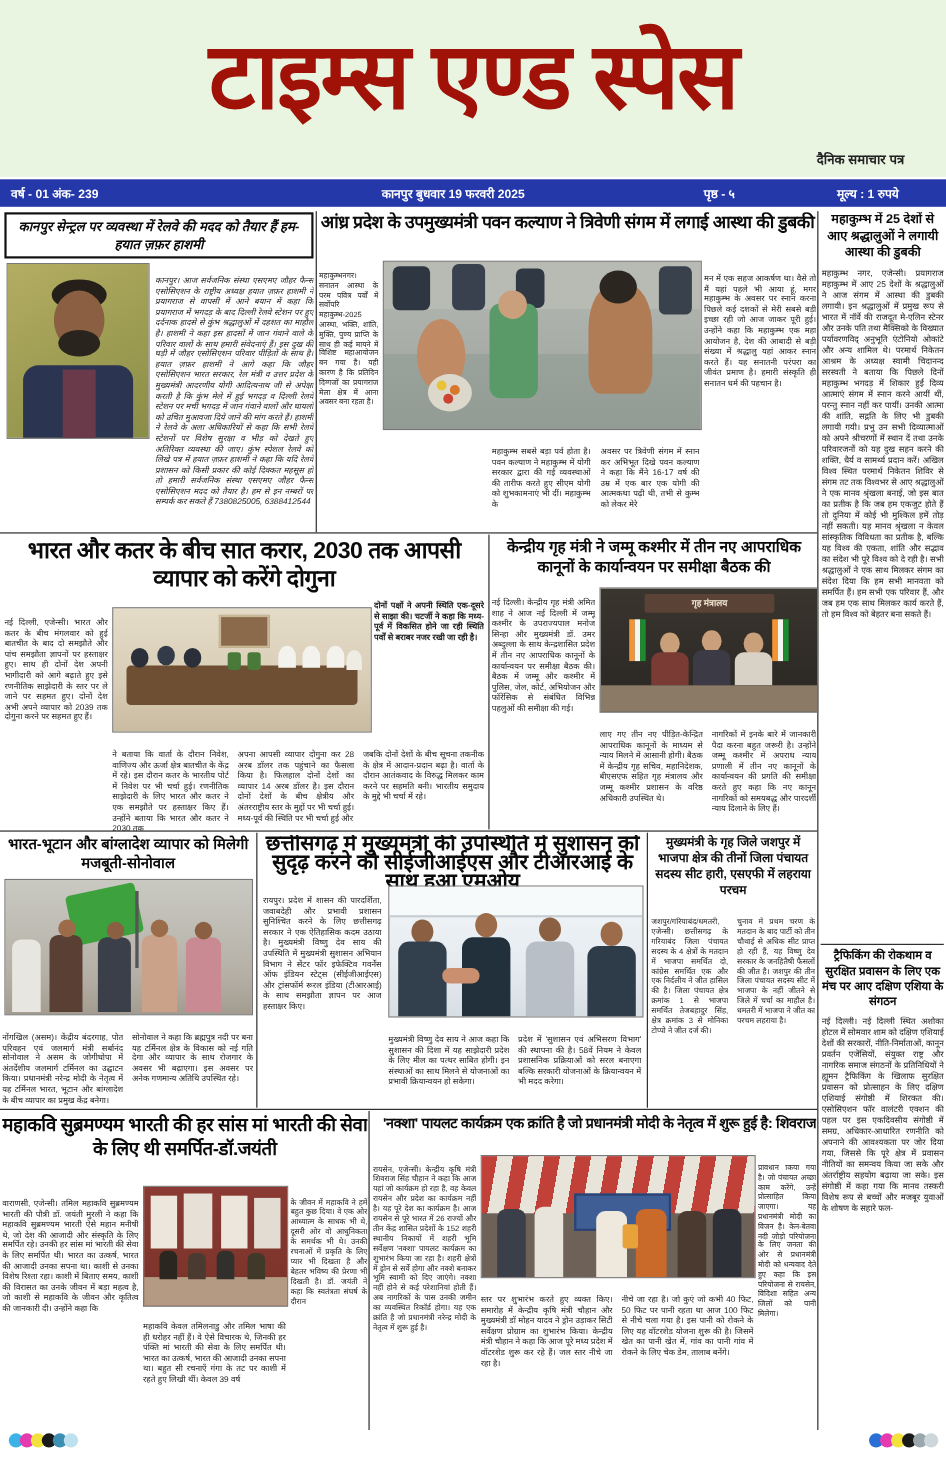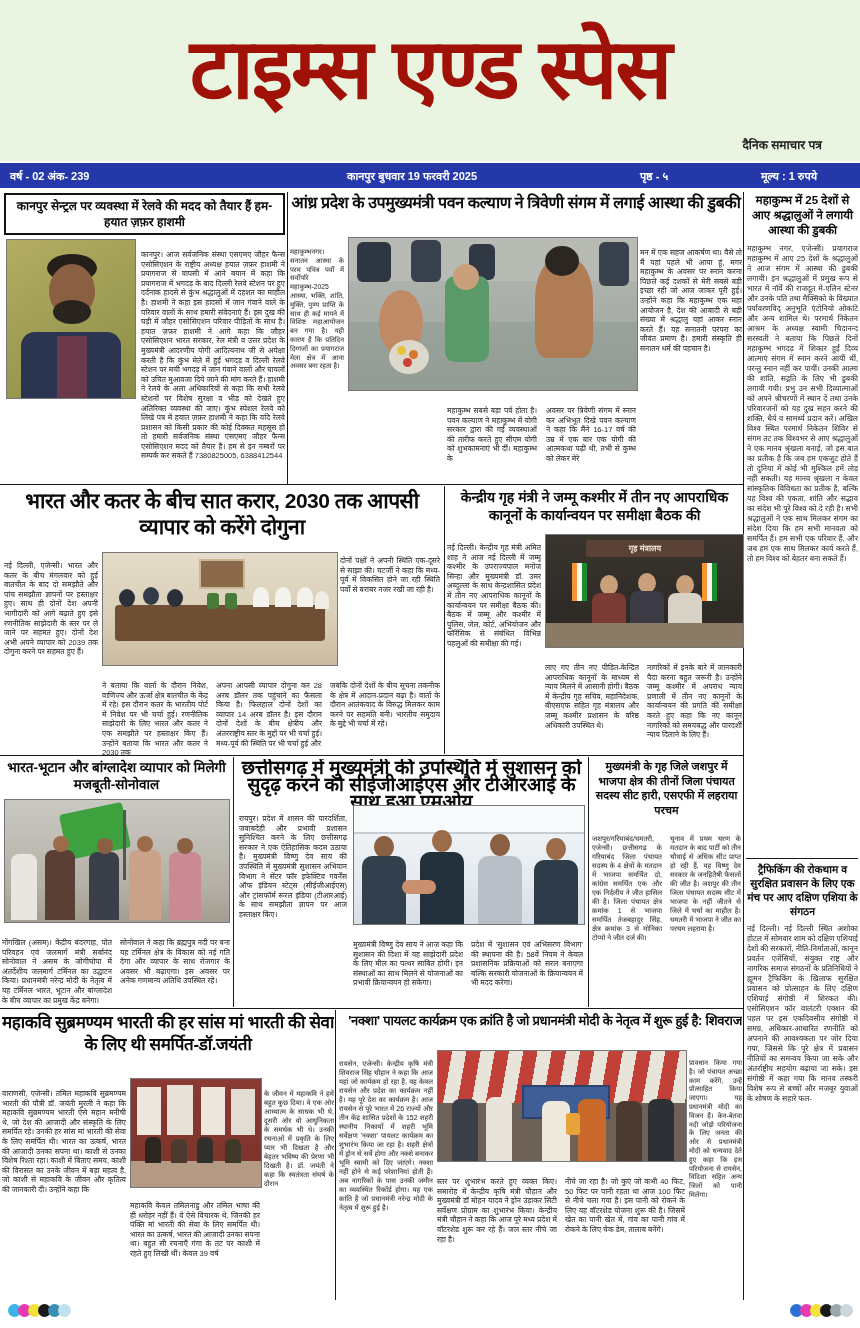--- a/index.html
+++ b/index.html
@@ -28,38 +28,38 @@
   .hlbox{border:2px solid #111;}
 </style>
 </head>
 <body>
 
 <div class="abs masthead">
   <div class="abs mast-title">टाइम्स एण्ड स्पेस</div>
   <div class="abs mast-tagline">दैनिक समाचार पत्र</div>
 </div>
 <div class="abs datebar">
-  <span class="db db-issue">वर्ष - 02 अंक- 239</span>
+  <span class="db db-issue">वर्ष - 01 अंक- 239</span>
   <span class="db db-date">कानपुर बुधवार 19 फरवरी 2025</span>
   <span class="db db-page">पृष्ठ - ५</span>
   <span class="db db-price">मूल्य : 1 रुपये</span>
 </div>
 
 <div class="abs rule" style="left:287px;top:192px;width:1px;height:292px;"></div>
 <div class="abs rule" style="left:743px;top:192px;width:1px;height:1108px;"></div>
 <div class="abs rule" style="left:0;top:484px;width:743px;height:1px;"></div>
 <div class="abs rule" style="left:444px;top:486px;width:1px;height:268px;"></div>
 <div class="abs rule" style="left:0;top:755px;width:743px;height:1px;"></div>
 <div class="abs rule" style="left:233px;top:757px;width:1px;height:250px;"></div>
 <div class="abs rule" style="left:588px;top:757px;width:1px;height:250px;"></div>
 <div class="abs rule" style="left:0;top:1008px;width:743px;height:1px;"></div>
 <div class="abs rule" style="left:335px;top:1010px;width:1px;height:290px;"></div>
 <div class="abs rule" style="left:746px;top:858px;width:112px;height:1px;"></div>
 
-<div class="abs" style="left:4px;top:193px;width:281px;height:290px;">
+<div class="abs" style="left:4px;top:193px;width:281px;height:290px;font-style:italic;">
   <div class="hl hlbox" style="font-size:12px;line-height:16px;padding:3px 4px;">कानपुर सेन्ट्रल पर व्यवस्था में रेलवे की मदद को तैयार हैं हम- हयात ज़फ़र हाशमी</div>
   <div style="margin-top:4px;height:236px;overflow:hidden;">
     <div class="photo" style="position:relative;float:left;width:128px;height:158px;margin:0 5px 2px 2px;background:linear-gradient(150deg,#b3ad62,#97974f 70%,#8a8d46);">
       <div class="shp" style="left:40px;top:14px;width:50px;height:28px;border-radius:50%;background:#241f19;"></div>
       <div class="shp" style="left:42px;top:24px;width:46px;height:54px;border-radius:50%;background:#8a5f42;"></div>
       <div class="shp" style="left:46px;top:60px;width:38px;height:24px;border-radius:50%;background:#2a241e;"></div>
       <div class="shp" style="left:14px;top:92px;width:100px;height:70px;border-radius:14px 14px 0 0;background:#2b3450;"></div>
       <div class="shp" style="left:50px;top:96px;width:30px;height:64px;background:#6b3a4a;"></div>
     </div>
     <div class="bodytxt" style="height:236px;">कानपुर। आज सर्वजनिक संस्था एसएमए जौहर फैन्स एसोसिएशन के राष्ट्रीय अध्यक्ष हयात ज़फ़र हाशमी ने प्रयागराज से वापसी में आने बयान में कहा कि प्रयागराज में भगदड़ के बाद दिल्ली रेलवे स्टेशन पर हुए दर्दनाक हादसे से कुंभ श्रद्धालुओं में दहशत का माहौल है। हाशमी ने कहा इस हादसों में जान गंवाने वाले के परिवार वालों के साथ हमारी संवेदनाएं हैं। इस दुख की घड़ी में जौहर एसोसिएशन परिवार पीड़ितों के साथ है। हयात ज़फ़र हाशमी ने आगे कहा कि जौहर एसोसिएशन भारत सरकार, रेल मंत्री व उत्तर प्रदेश के मुख्यमंत्री आदरणीय योगी आदित्यनाथ जी से अपेक्षा करती है कि कुंभ मेले में हुई भगदड़ व दिल्ली रेलवे स्टेशन पर मची भगदड़ में जान गंवाने वालों और घायलों को उचित मुआवजा दिये जाने की मांग करते हैं। हाशमी ने रेलवे के अला अधिकारियों से कहा कि सभी रेलवे स्टेशनों पर विशेष सुरक्षा व भीड़ को देखते हुए अतिरिक्त व्यवस्था की जाए। कुंभ स्पेशल रेलवे को लिखे पत्र में हयात ज़फ़र हाशमी ने कहा कि यदि रेलवे प्रशासन को किसी प्रकार की कोई दिक्कत महसूस हो तो हमारी सर्वजनिक संस्था एसएमए जौहर फैन्स एसोसिएशन मदद को तैयार है। हम से इन नम्बरों पर सम्पर्क कर सकते हैं 7380825005, 6388412544</div>
@@ -103,21 +103,21 @@
     <div class="shp" style="left:104px;top:40px;width:12px;height:16px;background:#4a7a3a;border-radius:3px;"></div>
     <div class="shp" style="left:122px;top:40px;width:12px;height:16px;background:#4a7a3a;border-radius:3px;"></div>
     <div class="shp" style="left:16px;top:36px;width:16px;height:18px;border-radius:50%;background:#2a2f3a;"></div>
     <div class="shp" style="left:40px;top:34px;width:16px;height:18px;border-radius:50%;background:#343b48;"></div>
     <div class="shp" style="left:64px;top:36px;width:16px;height:18px;border-radius:50%;background:#2a2f3a;"></div>
     <div class="shp" style="left:150px;top:34px;width:16px;height:20px;border-radius:50% 50% 0 0;background:#f4f2ec;"></div>
     <div class="shp" style="left:172px;top:34px;width:16px;height:20px;border-radius:50% 50% 0 0;background:#f4f2ec;"></div>
     <div class="shp" style="left:194px;top:34px;width:16px;height:20px;border-radius:50% 50% 0 0;background:#f4f2ec;"></div>
     <div class="shp" style="left:212px;top:38px;width:14px;height:18px;border-radius:50% 50% 0 0;background:#efece4;"></div>
   </div>
-  <div class="abs bodytxt" style="left:338px;top:57px;width:100px;height:116px;">दोनों पक्षों ने अपनी स्थिति एक-दूसरे से साझा की। चटर्जी ने कहा कि मध्य-पूर्व में विकसित होने जा रही स्थिति पर्वों से बराबर नजर रखी जा रही है।</div>
+  <div class="abs bodytxt" style="left:338px;top:47px;width:100px;height:116px;font-weight:bold;">दोनों पक्षों ने अपनी स्थिति एक-दूसरे से साझा की। चटर्जी ने कहा कि मध्य-पूर्व में विकसित होने जा रही स्थिति पर्वों से बराबर नजर रखी जा रही है।</div>
   <div class="abs bodytxt" style="left:100px;top:182px;width:106px;height:80px;">ने बताया कि वार्ता के दौरान निवेश, वाणिज्य और ऊर्जा क्षेत्र बातचीत के केंद्र में रहे। इस दौरान कतर के भारतीय पोर्ट में निवेश पर भी चर्चा हुई। रणनीतिक साझेदारी के लिए भारत और कतर ने एक समझौते पर हस्ताक्षर किए हैं। उन्होंने बताया कि भारत और कतर ने 2030 तक</div>
   <div class="abs bodytxt" style="left:214px;top:182px;width:106px;height:80px;">अपना आपसी व्यापार दोगुना कर 28 अरब डॉलर तक पहुंचाने का फैसला किया है। फिलहाल दोनों देशों का व्यापार 14 अरब डॉलर है। इस दौरान दोनों देशों के बीच क्षेत्रीय और अंतरराष्ट्रीय स्तर के मुद्दों पर भी चर्चा हुई। मध्य-पूर्व की स्थिति पर भी चर्चा हुई और</div>
   <div class="abs bodytxt" style="left:328px;top:182px;width:110px;height:80px;">जबकि दोनों देशों के बीच सूचना तकनीक के क्षेत्र में आदान-प्रदान बढ़ा है। वार्ता के दौरान आतंकवाद के विरुद्ध मिलकर काम करने पर सहमति बनी। भारतीय समुदाय के मुद्दे भी चर्चा में रहे।</div>
 </div>
 
 <div class="abs" style="left:447px;top:488px;width:295px;height:266px;">
   <div class="hl" style="font-size:14px;line-height:18px;">केन्द्रीय गृह मंत्री ने जम्मू कश्मीर में तीन नए आपराधिक कानूनों के कार्यान्वयन पर समीक्षा बैठक की</div>
   <div class="abs bodytxt" style="left:0;top:44px;width:94px;height:218px;">नई दिल्ली। केन्द्रीय गृह मंत्री अमित शाह ने आज नई दिल्ली में जम्मू कश्मीर के उपराज्यपाल मनोज सिन्हा और मुख्यमंत्री डॉ. उमर अब्दुल्ला के साथ केन्द्रशासित प्रदेश में तीन नए आपराधिक कानूनों के कार्यान्वयन पर समीक्षा बैठक की। बैठक में जम्मू और कश्मीर में पुलिस, जेल, कोर्ट, अभियोजन और फॉरेंसिक से संबंधित विभिन्न पहलुओं की समीक्षा की गई।</div>
   <div class="photo" style="left:98px;top:46px;width:197px;height:112px;background:linear-gradient(#3a352e,#2e2a26 70%);">
     <div class="shp" style="left:40px;top:5px;width:118px;height:17px;background:#5a4336;border-radius:2px;"></div>

